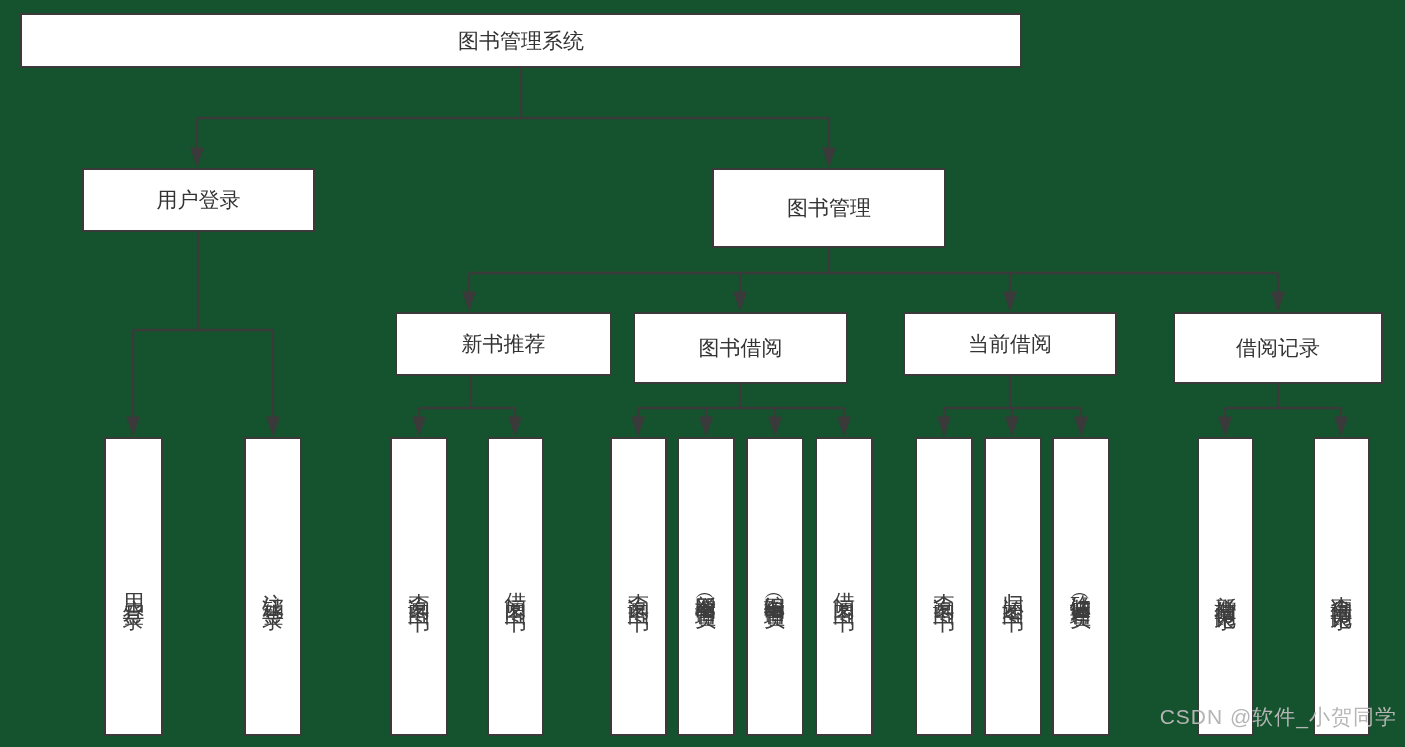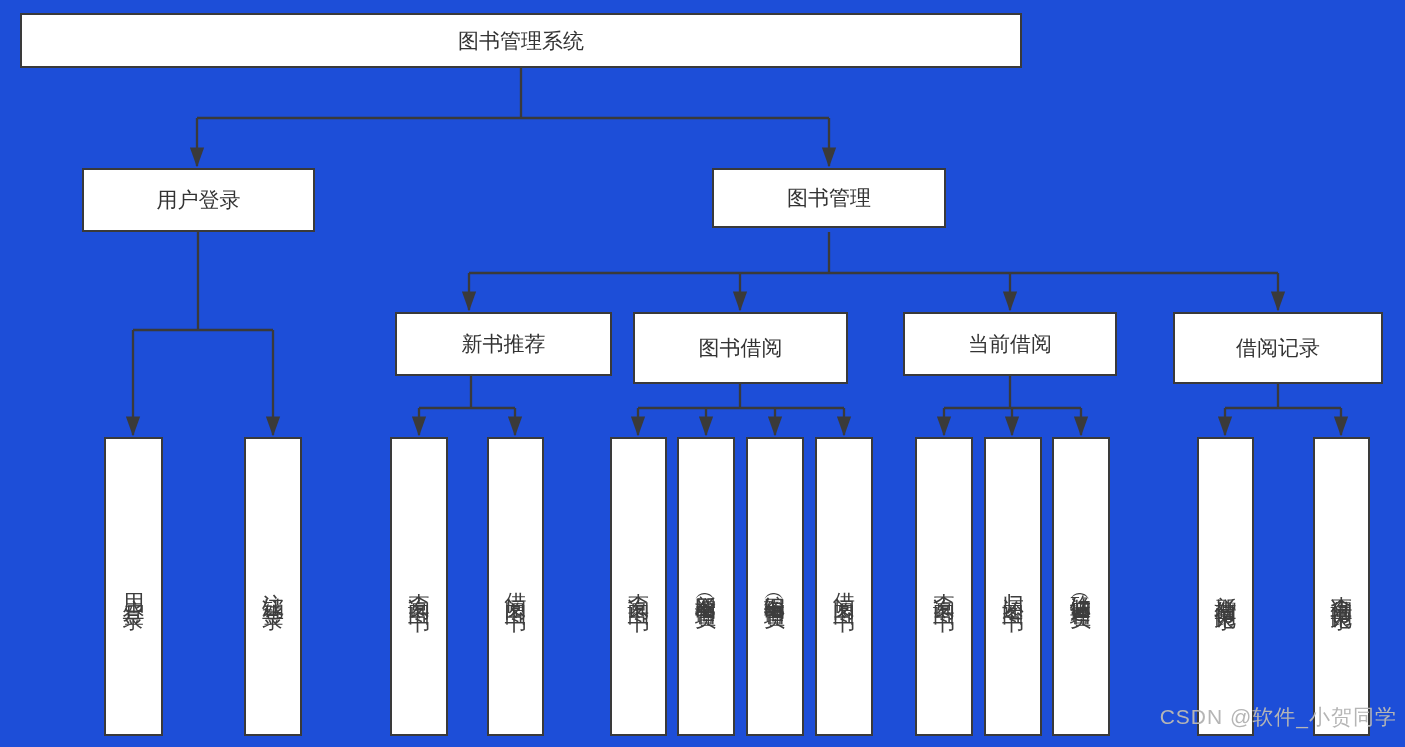--- a/index.html
+++ b/index.html
@@ -1,20 +1,20 @@
 <!DOCTYPE html>
 <html><head>
 <meta charset="utf-8">
 <style>
   html, body { margin: 0; padding: 0; background: #ffffff; }
   #canvas {
     position: relative;
     width: 1405px;
     height: 747px;
-    background: #1d4ed8;
+    background: #14532d;
     overflow: hidden;
     font-family: "Liberation Sans", sans-serif;
   }
   #wires { position: absolute; left: 0; top: 0; width: 1405px; height: 747px; }
   .box {
     position: absolute;
     box-sizing: border-box;
     background: #ffffff;
     border: 2.4px solid #3a3a3a;
     display: flex;
@@ -102,21 +102,21 @@
       <path d="M1278,376 V408"></path>
       <path d="M1225,408 H1341"></path>
       <path d="M1225,408 V435" marker-end="url(#arrow)"></path>
       <path d="M1341,408 V435" marker-end="url(#arrow)"></path>
     </g>
   </svg>
 
   <div class="box" style="left:20px; top:13px; width:1002px; height:55px;">图书管理系统</div>
 
   <div class="box" style="left:82px; top:168px; width:233px; height:64px;">用户登录</div>
-  <div class="box" style="left:712px; top:168px; width:234px; height:60px;">图书管理</div>
+  <div class="box" style="left:712px; top:168px; width:234px; height:80px;">图书管理</div>
 
   <div class="box" style="left:363px; top:312px; width:217px; height:64px;margin-left:32px;">新书推荐</div>
   <div class="box" style="left:633px; top:312px; width:215px; height:72px;">图书借阅</div>
   <div class="box" style="left:903px; top:312px; width:214px; height:64px;">当前借阅</div>
   <div class="box" style="left:1173px; top:312px; width:210px; height:72px;">借阅记录</div>
 
   <div class="vbox" style="left:104px; top:437px; width:59px; height:299px;">用户登录</div>
   <div class="vbox" style="left:244px; top:437px; width:58px; height:299px;">注销登录</div>
 
   <div class="vbox" style="left:390px; top:437px; width:58px; height:299px;">查询图书</div>

